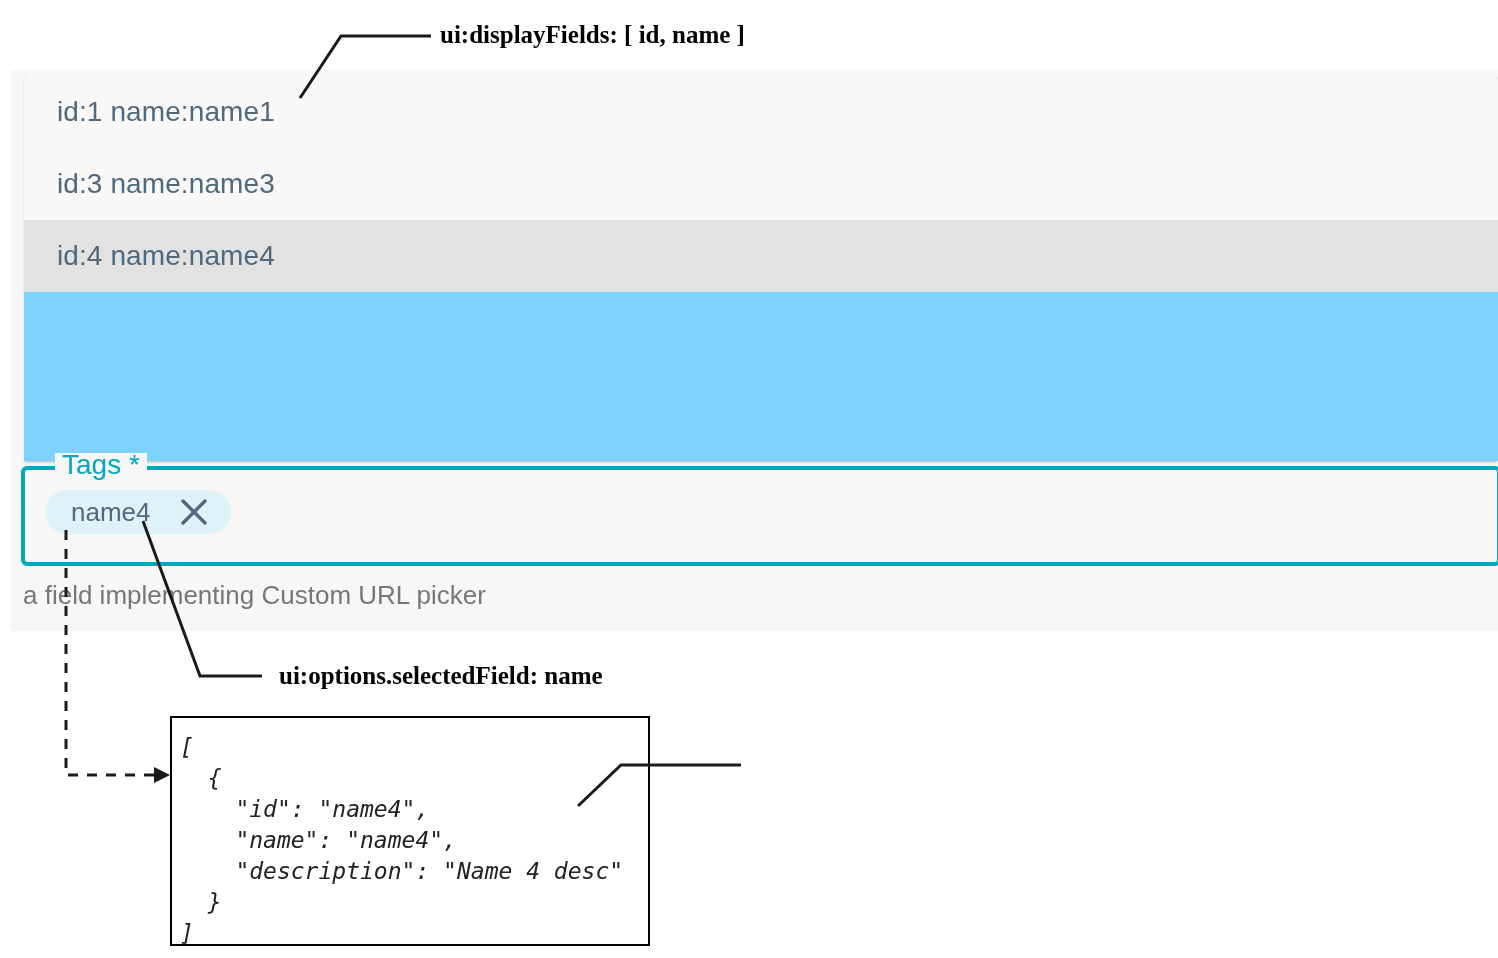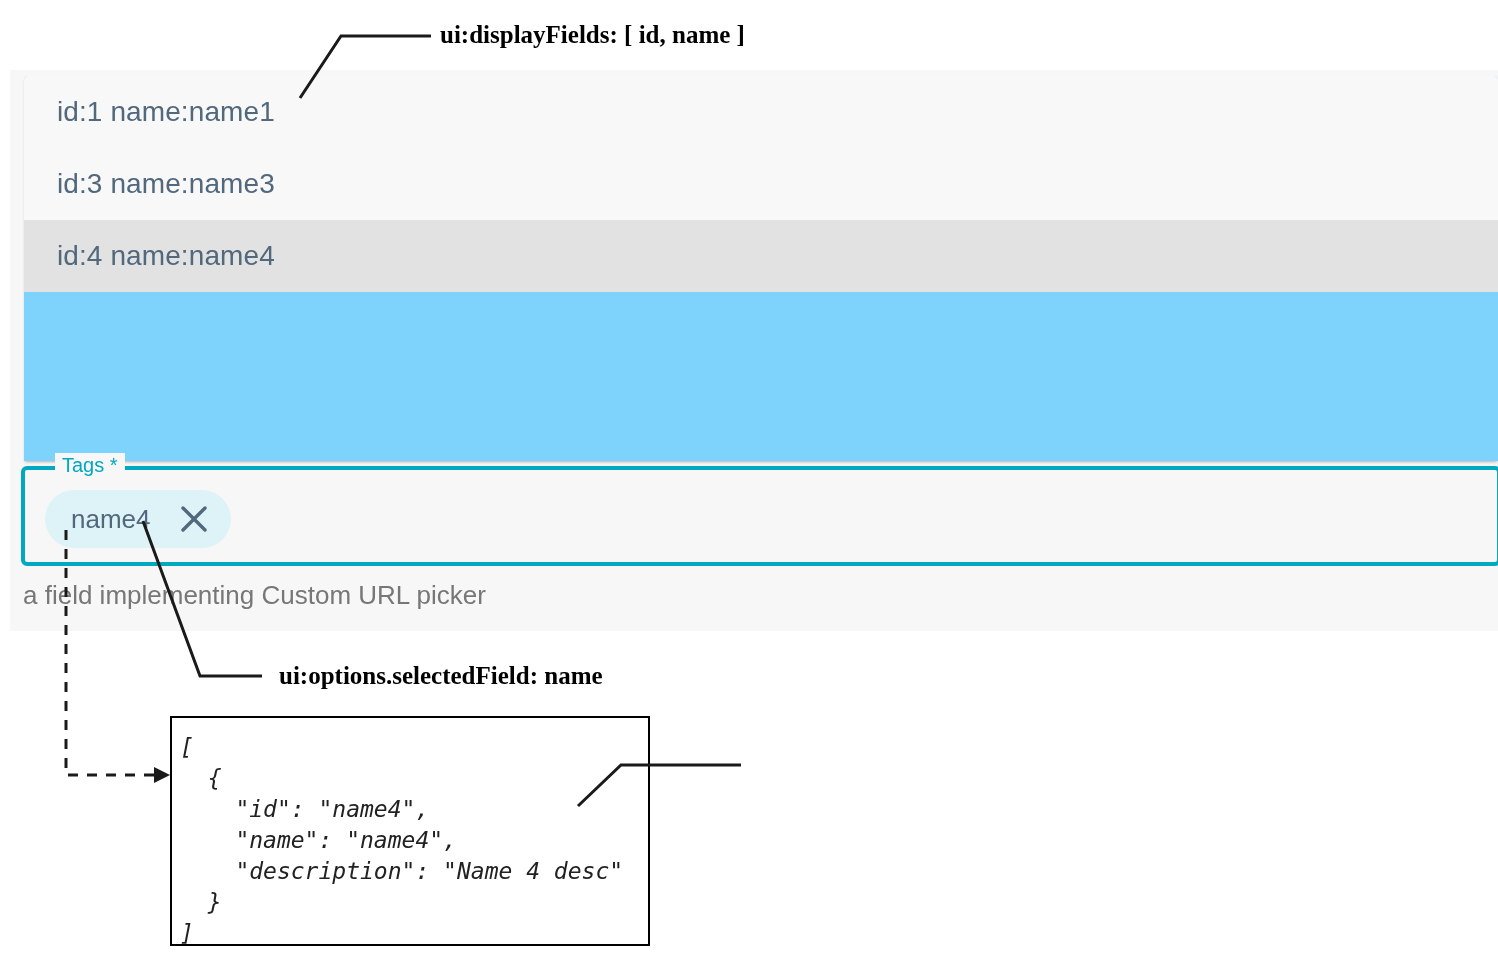--- a/index.html
+++ b/index.html
@@ -66,28 +66,28 @@
   }
   .tags-legend {
     position: absolute;
     left: 30px;
     top: -17px;
     height: 24px;
     line-height: 24px;
     padding: 0 7px;
     background: #f7f7f7;
     color: #00a8c0;
-    font-size: 20px;
+    font-size: 28px;
     white-space: nowrap;
   }
   .chip {
     position: absolute;
     left: 20px;
     top: 20px;
-    height: 58px;
+    height: 44px;
     display: flex;
     align-items: center;
     gap: 28px;
     padding: 0 22px 0 26px;
     box-sizing: border-box;
     background: #ddf3f7;
     border-radius: 29px;
   }
   .chip-label {
     font-size: 26px;

